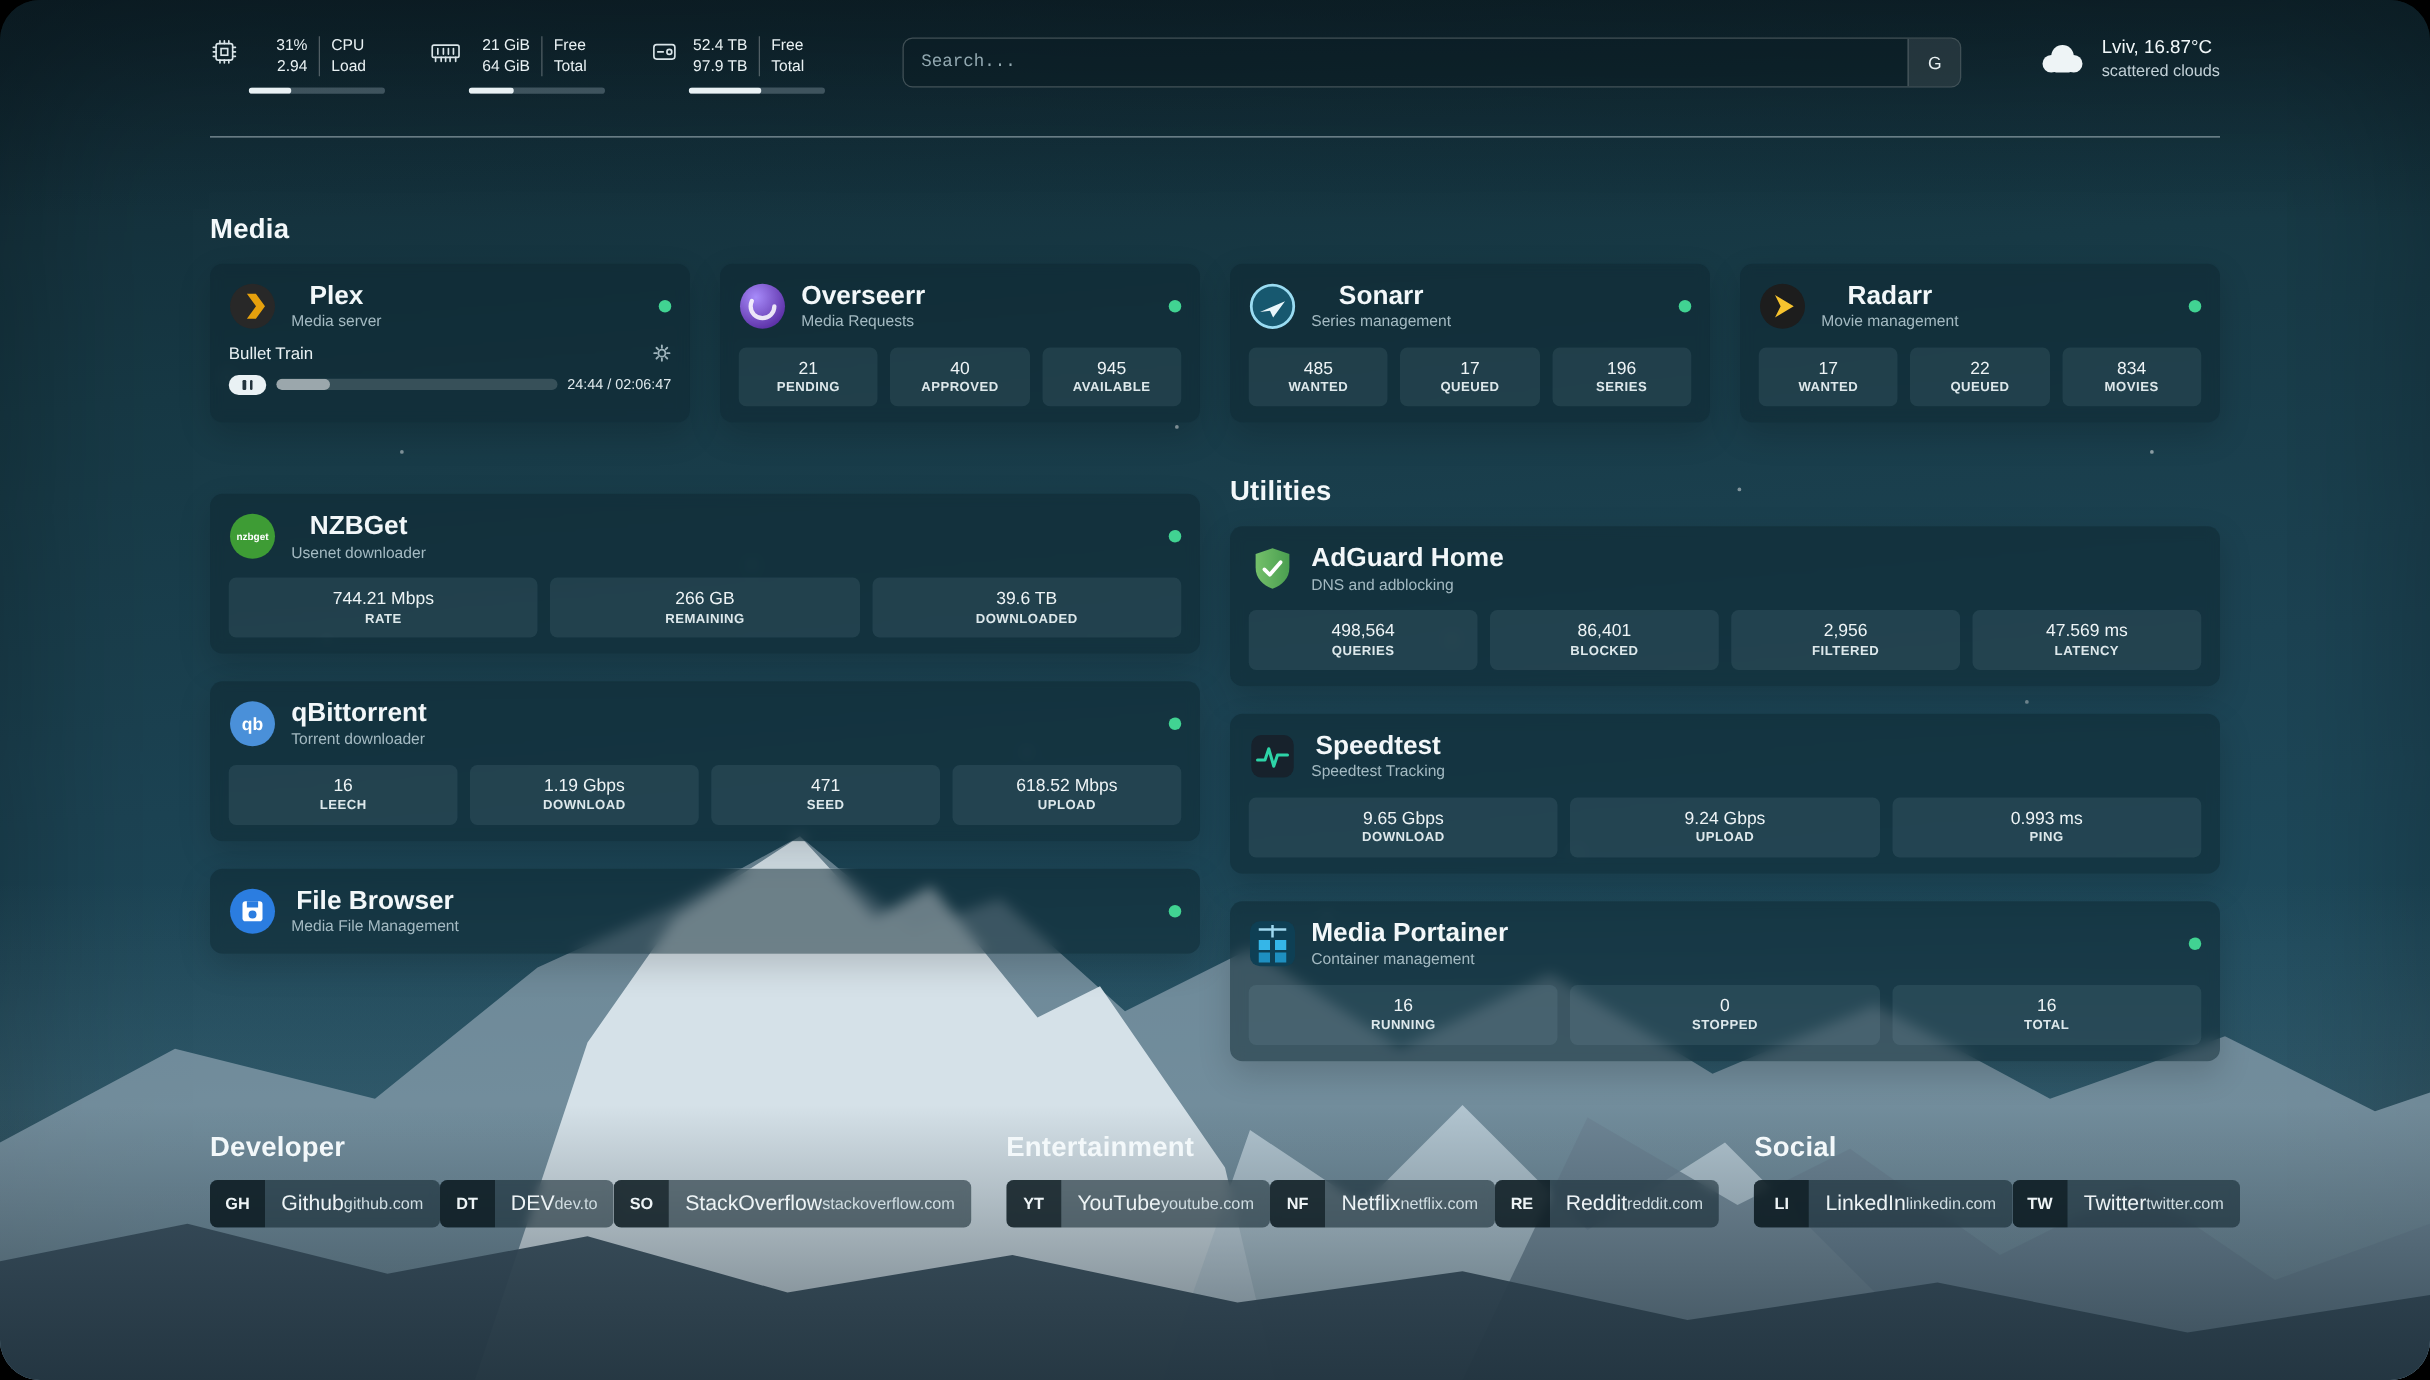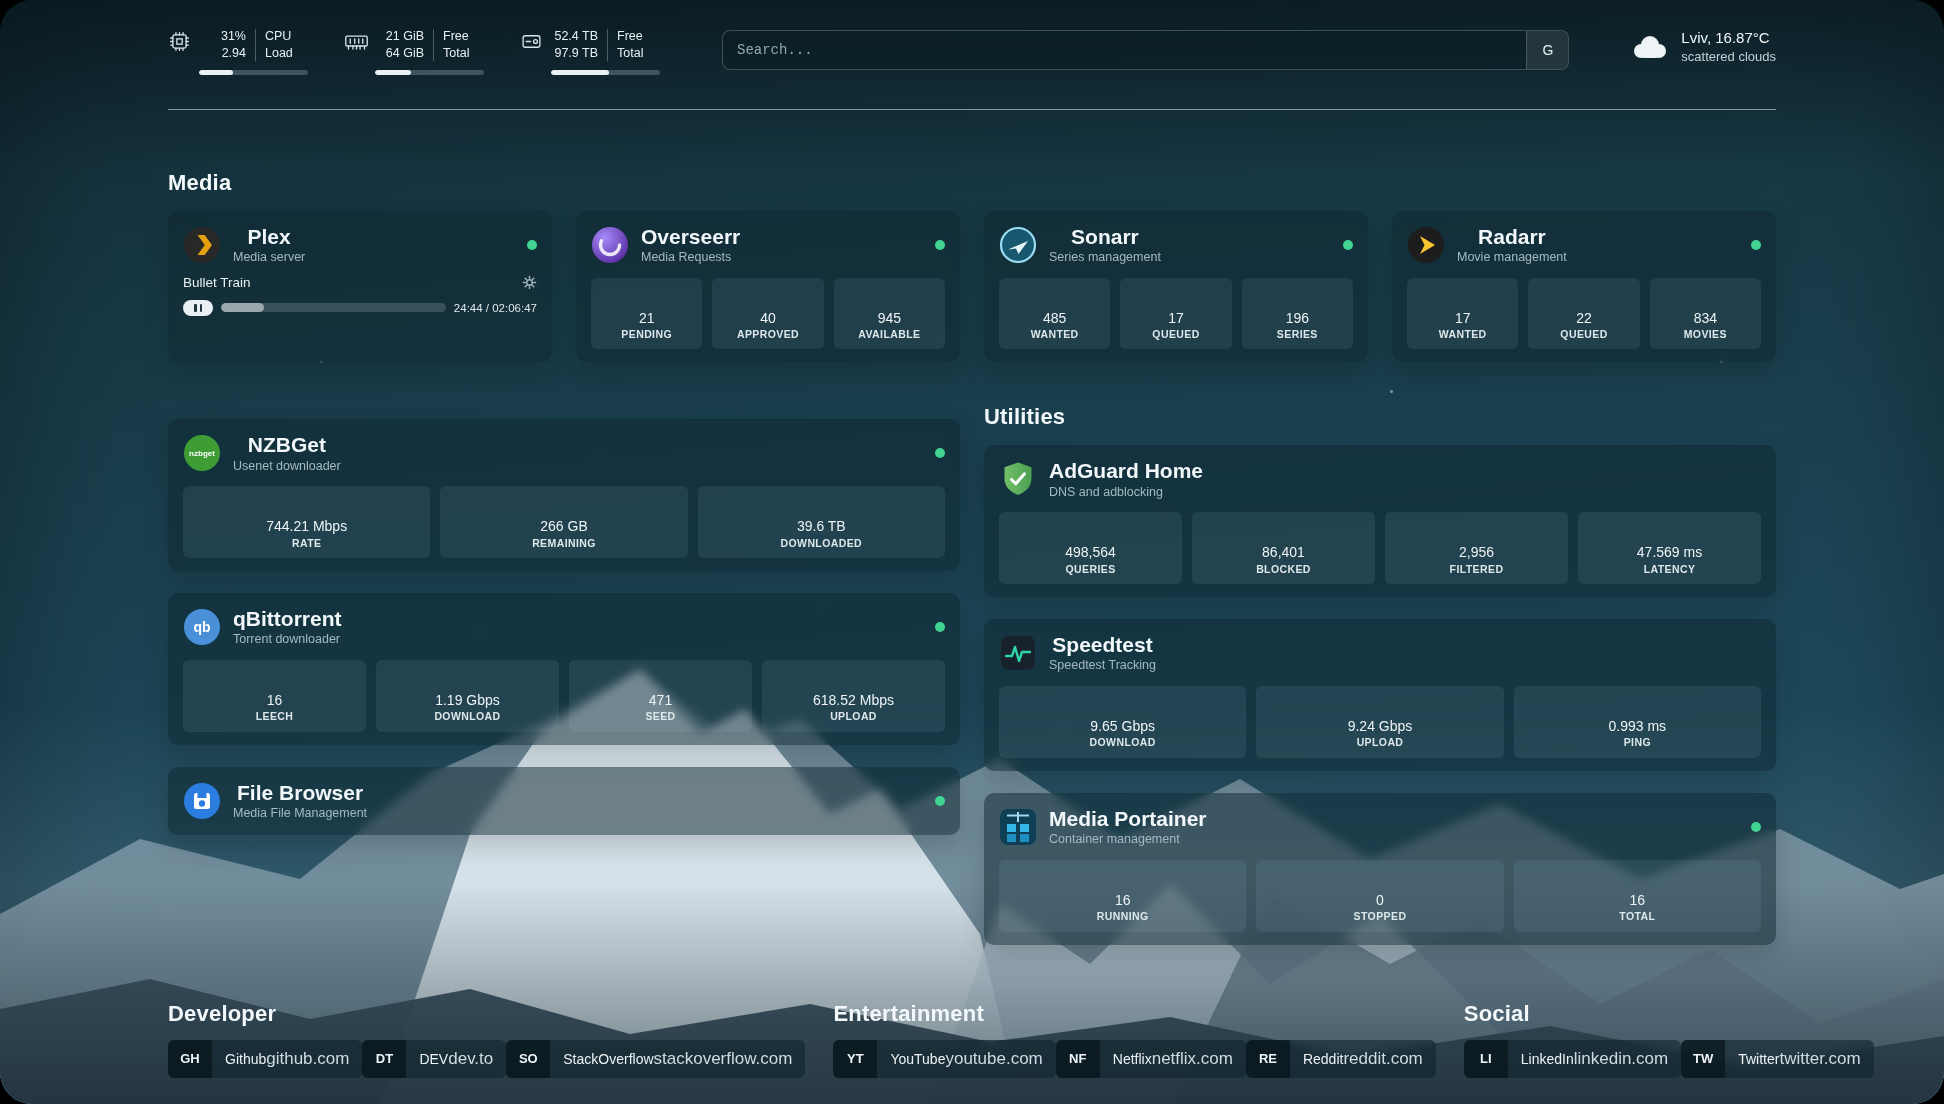--- a/index.html
+++ b/index.html
@@ -56,21 +56,21 @@
     box-shadow:0 10px 26px rgba(0,0,0,.16); backdrop-filter:blur(5px); }
   .card-head { display:flex; align-items:center; gap:12px; min-height:40px; }
   .svc-icon { width:38px; height:38px; flex:0 0 38px; display:flex; align-items:center; justify-content:center; }
   .svc-meta { display:flex; flex-direction:column; line-height:1.25; }
   .svc-name { font-size:21px; font-weight:600; color:#f2f7f9;text-align:center; }
   .svc-sub { font-size:12.5px; color:#a4bac2; }
   .dot { width:10px; height:10px; border-radius:50%; background:var(--status-online,#41d392); margin-left:auto; flex:0 0 auto; }
   .stats { display:flex; gap:10px; margin-top:12px; }
   .stat { flex:1; background:rgba(170,205,220,.10); border-radius:6px; padding:7px 4px 8px;
     display:flex; flex-direction:column; align-items:center; line-height:1.3; min-width:0; }
-  .stat-value { font-size:14px; color:#eef4f6; white-space:nowrap;margin-top:24px; }
+  .stat-value { font-size:14px; color:#eef4f6; white-space:nowrap; }
   .stat-label { font-size:10.5px; font-weight:700; color:#dde8eb; letter-spacing:.4px; margin-top:1px; white-space:nowrap; }
 
   
   .plex-media { display:flex; align-items:center; margin-top:9px; }
   .plex-title { font-size:13.5px; color:#e9f1f3; }
   .gear { margin-left:auto; color:#9fb4bc; cursor:pointer; display:flex; }
   .plex-progress { display:flex; align-items:center; gap:8px; margin-top:10px; }
   .pause { width:30px; height:16px; background:#e9f1f4; border-radius:8px; display:flex; align-items:center;
     justify-content:center; gap:3px; cursor:pointer; flex:0 0 auto; border:none; }
   .pause i { width:2.5px; height:8px; background:#22333c; border-radius:1px; }
@@ -80,22 +80,22 @@
 
   .two-col { display:grid; grid-template-columns:1fr 1fr; gap:24px; margin-top:42px; }
   .col-stack { display:flex; flex-direction:column; gap:22px; margin-top:15px; }
 
   .three-col { display:grid; grid-template-columns:1fr 1fr 1fr; gap:28px; margin-top:56px; }
   .bm-list { display:flex; flex-direction:row; margin-top:13px; }
   .bm-row { display:flex; align-items:center; height:38px; background:rgba(13,33,42,.55); border-radius:6px;
     overflow:hidden; cursor:pointer; backdrop-filter:blur(4px); }
   .bm-abbr { width:44px; align-self:stretch; background:rgba(5,17,23,.62); display:flex; align-items:center;
     justify-content:center; font-size:13px; font-weight:600; color:#eef4f6; flex:0 0 auto; }
-  .bm-name { margin-left:13px; font-size:14px; color:#edf3f5; }
-  .bm-url { margin-left:auto; margin-right:13px; font-size:17px; color:#cfdce1; }
+  .bm-name { margin-left:13px; font-size:17px; color:#edf3f5; }
+  .bm-url { margin-left:auto; margin-right:13px; font-size:13px; color:#cfdce1; }
 
   svg { display:block; }
 </style>
 </head>
 <body>
 
 <div class="screen">
 
   <svg class="bg-mtn" viewBox="0 0 1944 520" preserveAspectRatio="none">
     <defs>

